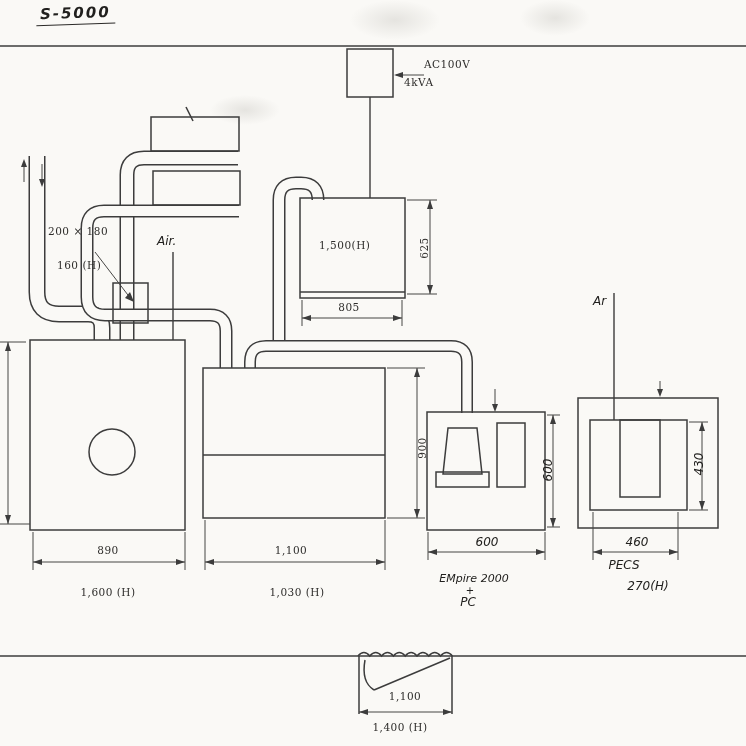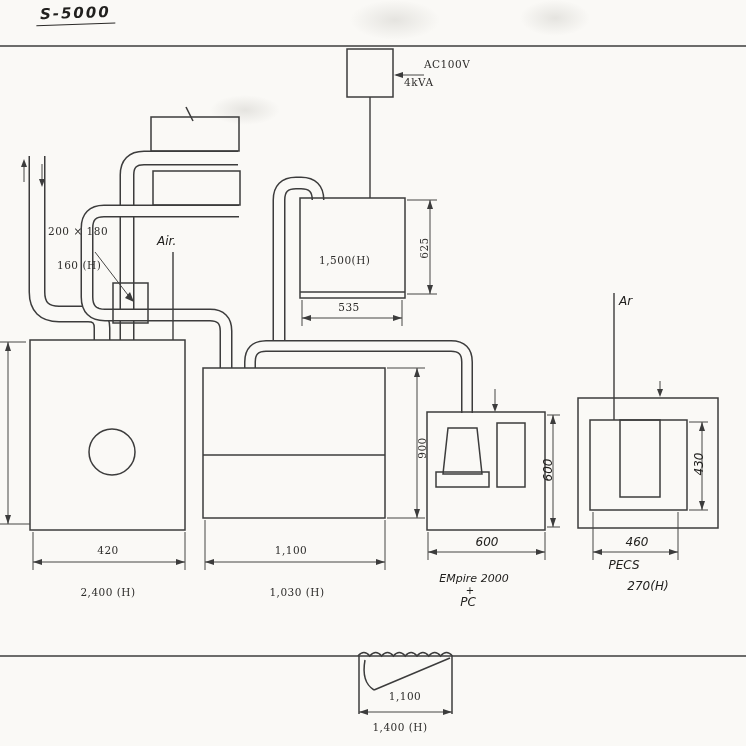--- a/index.html
+++ b/index.html
@@ -171,38 +171,38 @@
 
   <div class="lbl h title" style="left:36px;top:4px">S-5000</div>
 
   <div class="lbl t" style="left:424px;top:58px">AC100V</div>
   <div class="lbl t" style="left:404px;top:76px">4kVA</div>
 
   <div class="lbl t" style="left:48px;top:225px">200 × 180</div>
   <div class="lbl t" style="left:57px;top:259px">160 (H)</div>
   <div class="lbl h" style="left:157px;top:234px">Air.</div>
 
-  <div class="lbl t" style="left:319px;top:254px">1,500(H)</div>
+  <div class="lbl t" style="left:319px;top:239px">1,500(H)</div>
   <div class="lbl t rot" style="left:424px;top:248px">625</div>
-  <div class="lbl t c" style="left:349px;top:307px">535</div>
-
-  <div class="lbl t c" style="left:108px;top:550px">420</div>
-  <div class="lbl t c" style="left:108px;top:592px">2,400 (H)</div>
+  <div class="lbl t c" style="left:349px;top:307px">805</div>
+
+  <div class="lbl t c" style="left:108px;top:550px">890</div>
+  <div class="lbl t c" style="left:108px;top:592px">1,600 (H)</div>
 
   <div class="lbl t rot" style="left:422px;top:448px">900</div>
   <div class="lbl t c" style="left:291px;top:550px">1,100</div>
   <div class="lbl t c" style="left:297px;top:592px">1,030 (H)</div>
 
   <div class="lbl h c" style="left:487px;top:542px">600</div>
   <div class="lbl h rot" style="left:548px;top:470px">600</div>
   <div class="lbl h c" style="left:474px;top:578px;font-size:11px">EMpire 2000</div>
   <div class="lbl h c" style="left:470px;top:590px;font-size:10px">+</div>
   <div class="lbl h c" style="left:468px;top:602px">PC</div>
 
-  <div class="lbl h" style="left:619px;top:294px">Ar</div>
+  <div class="lbl h" style="left:593px;top:294px">Ar</div>
   <div class="lbl h rot" style="left:699px;top:464px">430</div>
   <div class="lbl h c" style="left:637px;top:542px">460</div>
   <div class="lbl h c" style="left:624px;top:565px">PECS</div>
   <div class="lbl h c" style="left:648px;top:586px">270(H)</div>
 
   <div class="lbl t c" style="left:405px;top:696px">1,100</div>
   <div class="lbl t c" style="left:400px;top:727px">1,400 (H)</div>
 
 </div>
 

